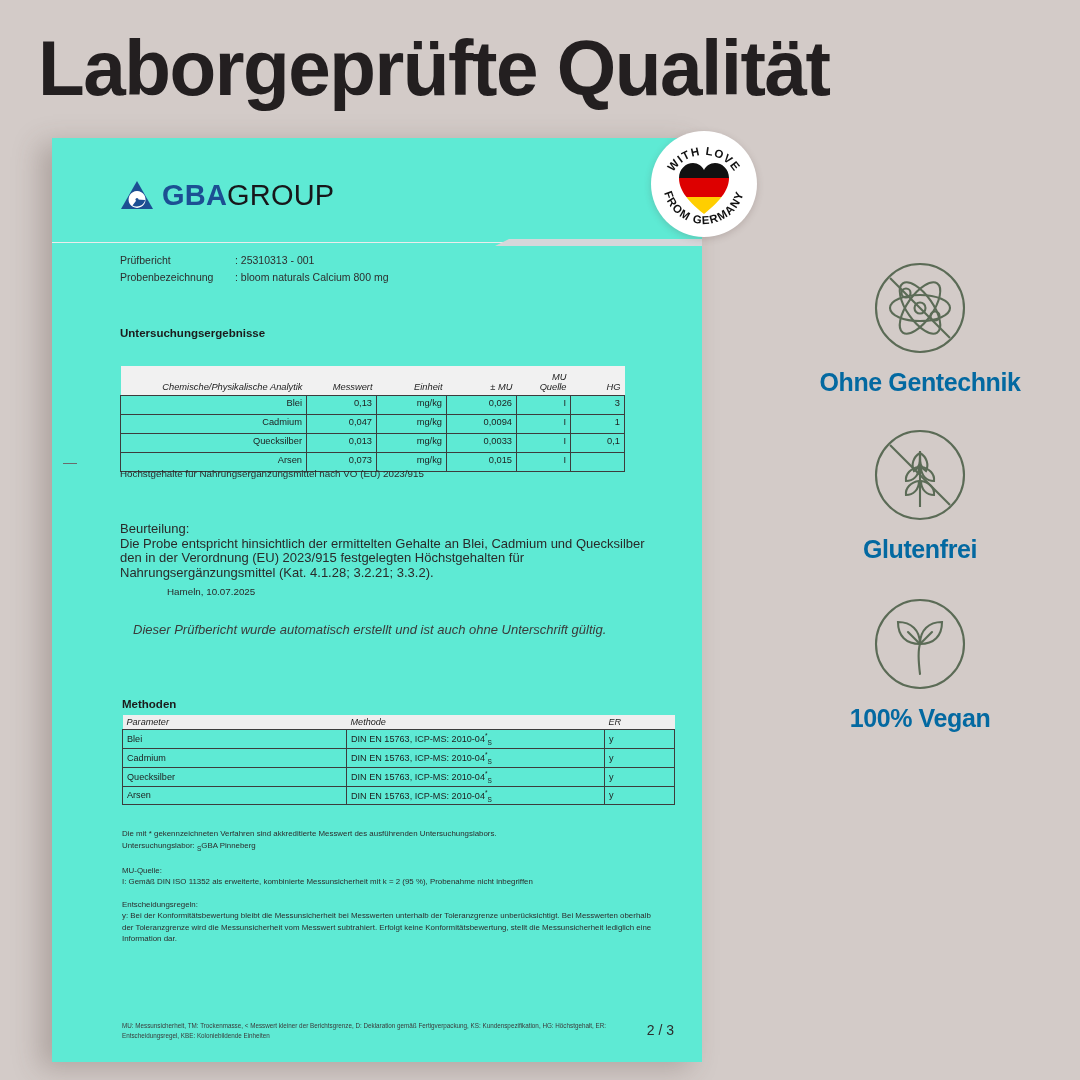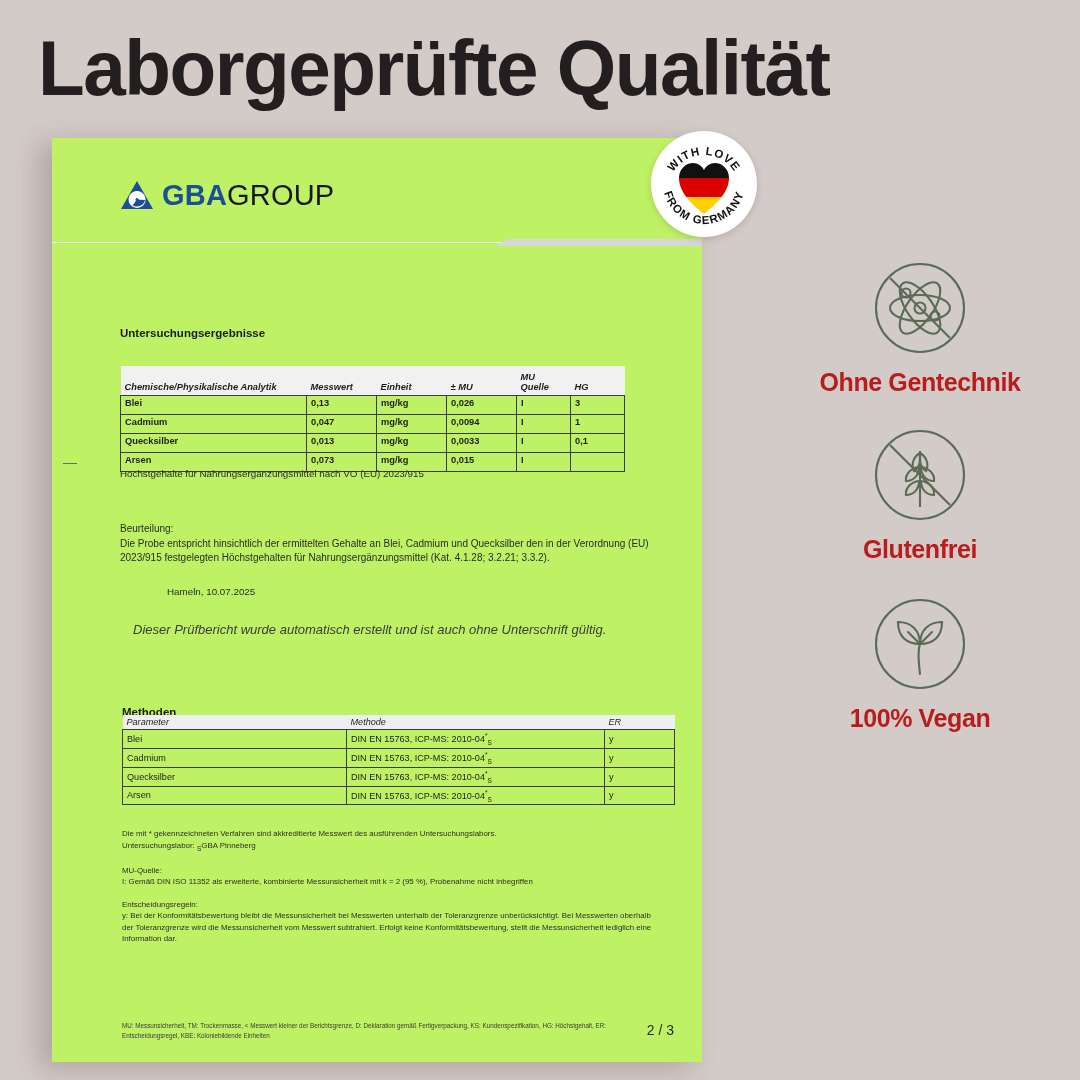--- a/index.html
+++ b/index.html
@@ -23,21 +23,21 @@
     color:#231f20;
     transform:scaleX(0.98);
     transform-origin:left top;
     white-space:nowrap;
   }
 
   
   .doc{
     position:absolute;left:52px;top:138px;
     width:650px;height:924px;
-    background:#bef264;
+    background:#5eead4;
     box-shadow:-12px 6px 26px rgba(80,60,55,.28);
     overflow:hidden;
   }
   .doc-inner{position:absolute;inset:0;}
 
   
   .logo{position:absolute;left:68px;top:42px;display:flex;align-items:center;gap:8px;}
   .logo-mark{width:34px;height:30px;position:relative;display:block;}
   .logo-txt{font-size:29px;letter-spacing:.2px;line-height:1;white-space:nowrap;}
   .logo-txt .b1{color:#1c4f93;font-weight:700;}
@@ -57,46 +57,46 @@
   .meta-k{width:115px;}
   .meta-v{}
 
   .sec-title{
     position:absolute;left:68px;font-size:11.5px;font-weight:700;color:#1b1b1b;
   }
   .sec-title.t1{top:189px;}
 
   
   .tbl{position:absolute;left:68px;top:228px;border-collapse:collapse;font-size:9.3px;color:#1d1d1d;}
-  .tbl td,.tbl th{border:1px solid #3c3c3c;padding:2px 4px;text-align:left;font-weight:700;height:14px;vertical-align:top;}
+  .tbl td,.tbl th{border:1px solid #3c3c3c;padding:2px 4px;text-align:right;font-weight:400;height:14px;vertical-align:top;}
   .tbl thead th{
     border:0;border-bottom:1px solid #3c3c3c;background:#f1f1f1;
     font-style:italic;font-size:9.3px;padding:4px 4px 3px;vertical-align:bottom;height:22px;
   }
   .c-analyt{width:178px;}
   .c-mw{width:62px;}
   .c-eh{width:62px;}
   .c-mu{width:62px;}
   .c-q{width:46px;}
   .c-hg{width:46px;}
   .hdr2{line-height:10px;}
 
   .note-max{position:absolute;left:68px;top:330px;font-size:9.8px;color:#2a2a2a;}
 
   
   .margin-tick{position:absolute;left:11px;top:325px;width:14px;height:1px;background:#6b6b6b;}
 
   
-  .assess{position:absolute;left:68px;top:384px;width:548px;font-size:10px;line-height:14.5px;color:#2a2a2a;}
+  .assess{position:absolute;left:68px;top:384px;width:548px;font-size:13px;line-height:14.5px;color:#2a2a2a;}
   .assess .lbl{display:block;}
   .place-date{position:absolute;left:68px;top:448px;font-size:9.8px;color:#2a2a2a;padding-left:47px;}
   .auto-note{position:absolute;left:81px;top:484px;font-size:13px;font-style:italic;color:#3a3a3a;}
 
   
-  .sec-title.t2{top:560px;left:70px;font-size:11.5px;margin-top:8px;}
+  .sec-title.t2{top:560px;left:70px;font-size:11.5px;}
   .mtbl{position:absolute;left:70px;top:577px;border-collapse:collapse;font-size:9.1px;color:#1d1d1d;}
   .mtbl td{border:1px solid #3c3c3c;padding:2px 4px;height:13px;}
   .mtbl thead th{
     border:0;border-bottom:1px solid #3c3c3c;background:#efefef;
     font-style:italic;font-weight:400;text-align:left;padding:2px 4px;font-size:9.1px;
   }
   .m-par{width:216px;}
   .m-met{width:250px;}
   .m-er{width:62px;}
   .sup{font-size:6.5px;vertical-align:super;}
@@ -118,21 +118,21 @@
     border-radius:50%;background:#fff;
     box-shadow:0 2px 7px rgba(90,70,65,.22);
   }
   .badge svg{display:block;}
 
   
   .features{position:absolute;left:790px;top:250px;width:260px;}
   .feature{text-align:center;margin-bottom:16px;}
   .feature .ficon{height:116px;display:flex;align-items:center;justify-content:center;}
   .feature .flabel{
-    font-size:25px;font-weight:700;color:#b91c1c;letter-spacing:-.4px;margin-top:2px;
+    font-size:25px;font-weight:700;color:#0369a1;letter-spacing:-.4px;margin-top:2px;
   }
   .f1{margin-bottom:20px;}
   .f2{margin-bottom:22px;}
 </style>
 </head>
 <body>
 
 <div class="stage">
 
   <div class="headline">Laborgeprüfte Qualität</div>
@@ -149,20 +149,30 @@
             <polygon points="17,1 33,29 1,29" fill="#1c4f93"></polygon>
             <path d="M17 11 a8.5 8.5 0 1 0 0.1 0 z" fill="#ffffff"></path>
             <path d="M17 11 a8.5 8.5 0 0 1 7.4 12.6 L17 19.5 z" fill="#1c4f93" opacity="0"></path>
             <path d="M12.5 25.5 a8.6 8.6 0 0 0 12.6 -5.6 L17 19.6 z" fill="#1c4f93"></path>
             <circle cx="17" cy="19.6" r="1.5" fill="#1c4f93"></circle>
           </svg>
         </span>
         <span class="logo-txt"><span class="b1">GBA</span><span class="b2">GROUP</span></span>
       </div>
 
+      <div class="meta">
+        <div class="meta-row">
+          <span class="meta-k">Prüfbericht</span>
+          <span class="meta-v">: 25310313 - 001</span>
+        </div>
+        <div class="meta-row">
+          <span class="meta-k">Probenbezeichnung</span>
+          <span class="meta-v">: bloom naturals Calcium 800 mg</span>
+        </div>
+      </div>
 
       <div class="sec-title t1">Untersuchungsergebnisse</div>
 
       <table class="tbl">
         <thead>
           <tr>
             <th class="c-analyt">Chemische/Physikalische Analytik</th>
             <th class="c-mw">Messwert</th>
             <th class="c-eh">Einheit</th>
             <th class="c-mu">± MU</th>

